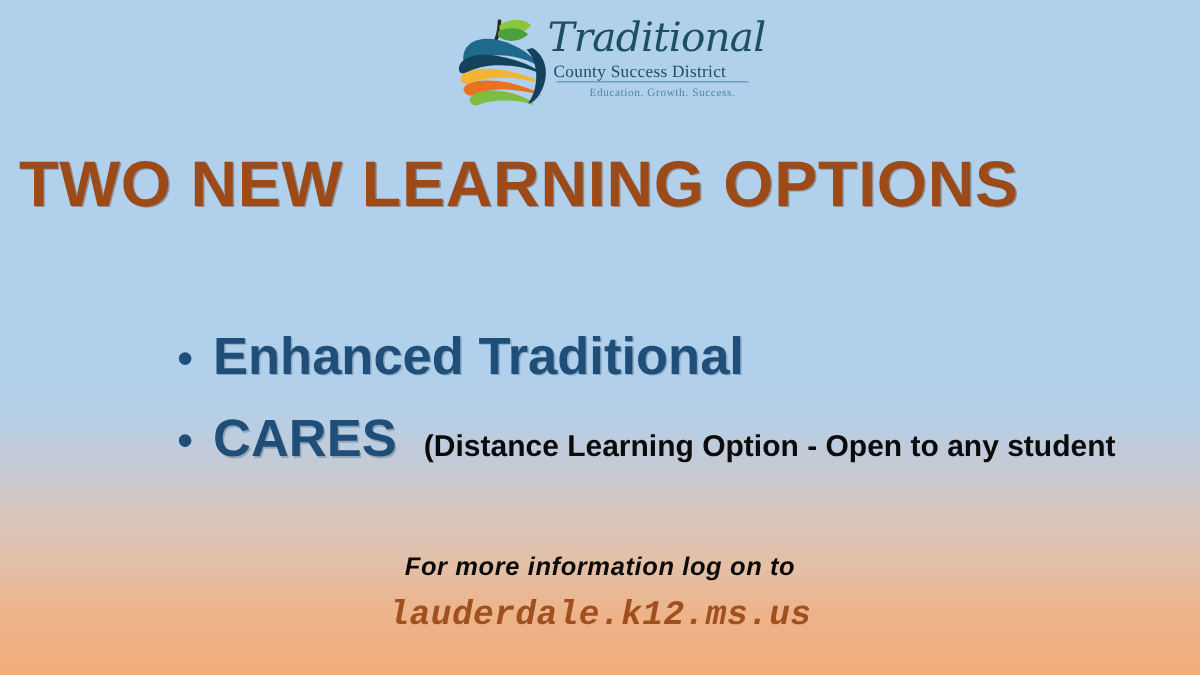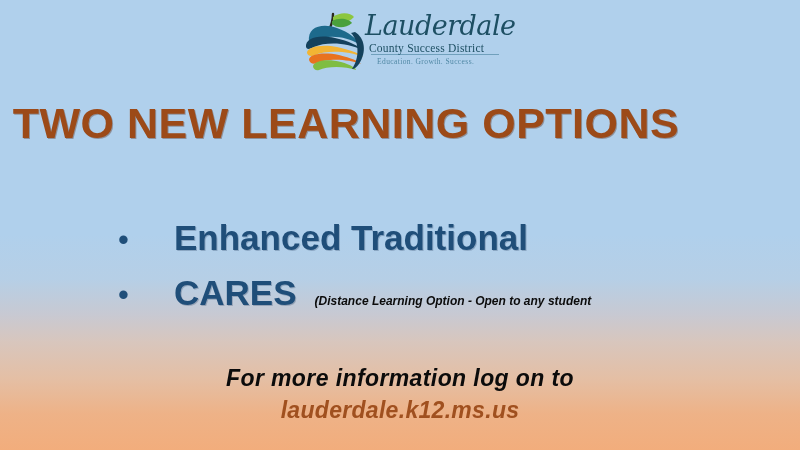--- a/index.html
+++ b/index.html
@@ -76,21 +76,21 @@
     left: 4px;
     font-family: "Liberation Serif", serif;
     font-size: 11.5px;
     letter-spacing: 0.2px;
     color: #1d4f63;
     white-space: nowrap;
   }
   .logo-tag {
     position: absolute;
     top: 49px;
-    left: 12px;
+    left: 28px;
     font-family: "Liberation Serif", serif;
     font-size: 7.5px;
     letter-spacing: 0.4px;
     color: #2f6f8c;
     opacity: 0.75;
     white-space: nowrap;
   }
   .logo-rule {
     position: absolute;
     top: 46px;
@@ -138,29 +138,27 @@
     text-align: left;
   }
   .b-main {
     font-family: "Liberation Sans", sans-serif;
     font-weight: bold;
     font-size: 35px;
     line-height: 44px;
     color: #1f4e79;
     text-shadow: 1px 1px 0 rgba(20,45,80,0.25);
     white-space: nowrap;
-    margin-left: 32px;
   }
   .row-cares { margin-top: 11px; }
 
   .paren {
     font-family: "Liberation Sans", sans-serif;
     font-weight: bold;
-    font-style: italic;
-    font-size: 12px;
+    font-size: 20px;
     line-height: 24px;
     color: #0b0b0b;
     margin-left: 18px;
     white-space: nowrap;
   }
   .paren-line2 {
     position: absolute;
     top: 60px;
     left: 4px;
     font-family: "Liberation Sans", sans-serif;
@@ -178,27 +176,27 @@
     position: absolute;
     top: 362px;
     left: 0;
     width: 800px;
     text-align: center;
   }
   .foot-line {
     font-family: "Liberation Sans", sans-serif;
     font-weight: bold;
     font-style: italic;
-    font-size: 23px;
+    font-size: 17px;
     line-height: 32px;
     color: #0b0b0b;
     letter-spacing: 0.4px;
   }
   .foot-url {
-    font-family: Liberation Sans, sans-serif;
+    font-family: Liberation Mono, monospace;
     font-weight: bold;
     font-style: italic;
     font-size: 23px;
     line-height: 32px;
     color: #a0501f;
     letter-spacing: 0.3px;
   }
 </style>
 </head>
 <body>
@@ -224,21 +222,21 @@
 
           <path d="M10 52 C10 46, 24 44, 40 47 C52 50, 60 53, 62 56 C50 51, 28 50, 18 55 C14 57, 11 55, 10 52 Z" fill="#e8721f"></path>
 
           <path d="M14 58 C16 52, 30 51, 42 54 C52 57, 57 60, 57 62 C46 58, 28 58, 20 62 C17 63, 14 61, 14 58 Z" fill="#7fbd42"></path>
 
           <path d="M56 24 C66 30, 68 44, 60 56 C58 59, 55 61, 53 61 C61 50, 60 33, 52 25 Z" fill="#14415c"></path>
         </svg>
       </div>
 
       <div class="logo-words">
-        <div class="logo-script">Lauderdale</div>
+        <div class="logo-script">Traditional</div>
         <div class="logo-sub">County Success District</div>
         <div class="logo-rule"></div>
         <div class="logo-tag">Education. Growth. Success.</div>
       </div>
 
     </div>
   </div>
 
   <div class="headline">
     <span class="ln">TWO NEW LEARNING OPTIONS</span>

